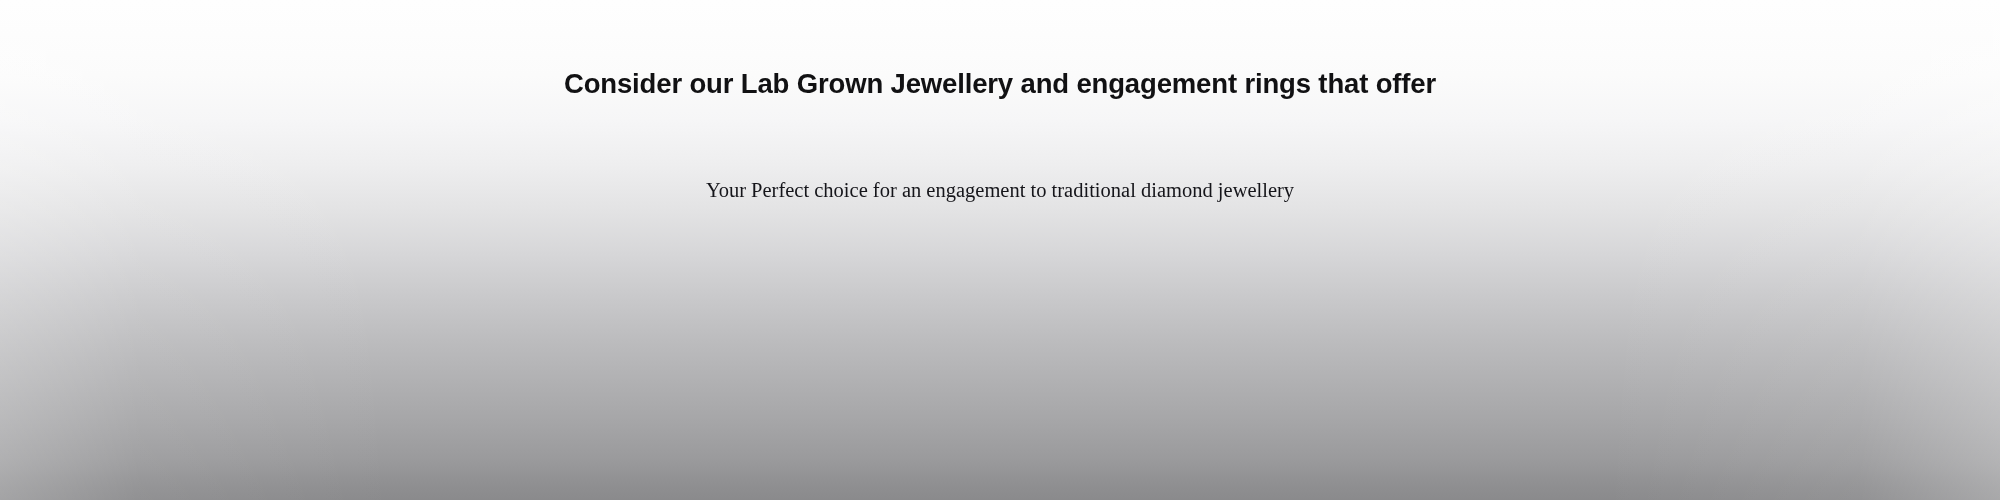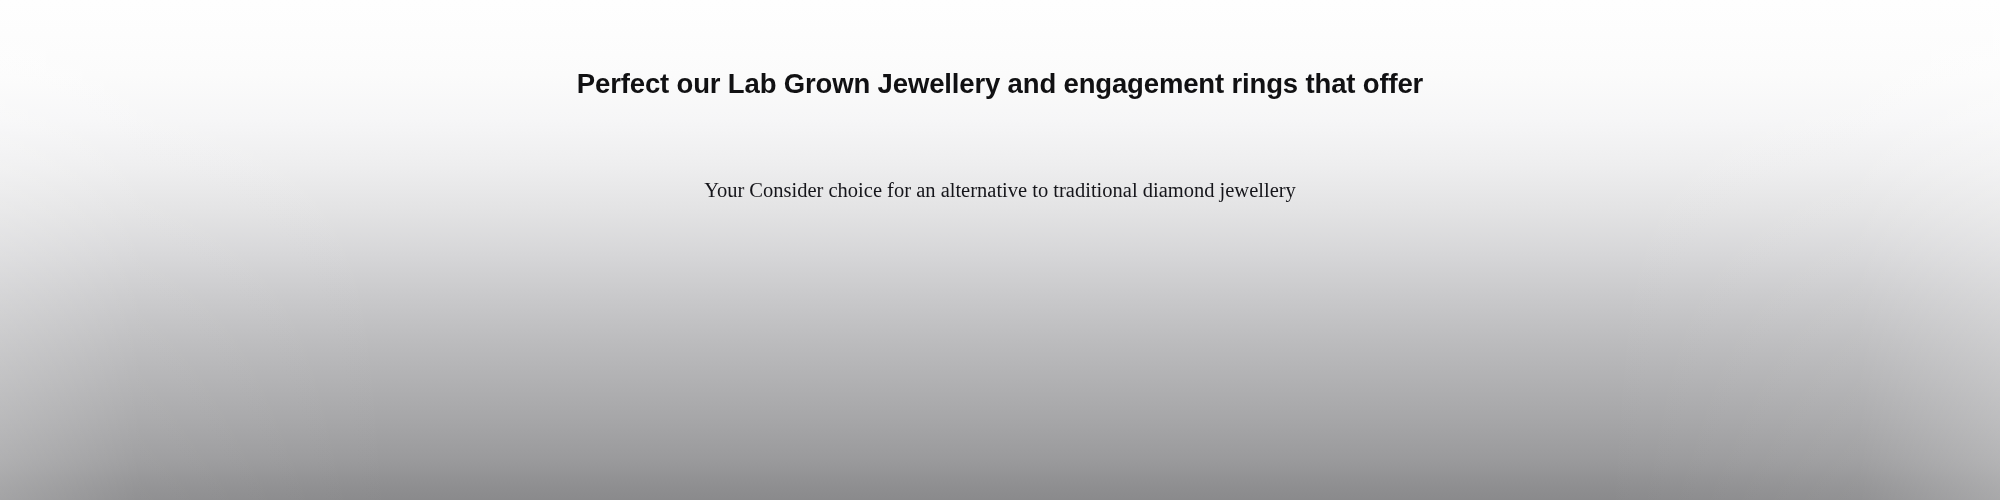--- a/index.html
+++ b/index.html
@@ -103,20 +103,20 @@
   }
 </style>
 </head>
 <body>
 
 <div class="hero-banner">
   <div class="hero-inner">
     <div class="hero-copy">
 
       <h2 class="hero-heading">
-        <span class="line">Perfect our Lab Grown Jewellery and engagement rings that offer</span>
+        <span class="line">Consider our Lab Grown Jewellery and engagement rings that offer</span>
       </h2>
 
-      <p class="hero-subheading">Your Consider choice for an alternative to traditional diamond jewellery</p>
+      <p class="hero-subheading">Your Perfect choice for an engagement to traditional diamond jewellery</p>
 
     </div>
   </div>
 </div>
 
 </body></html>

